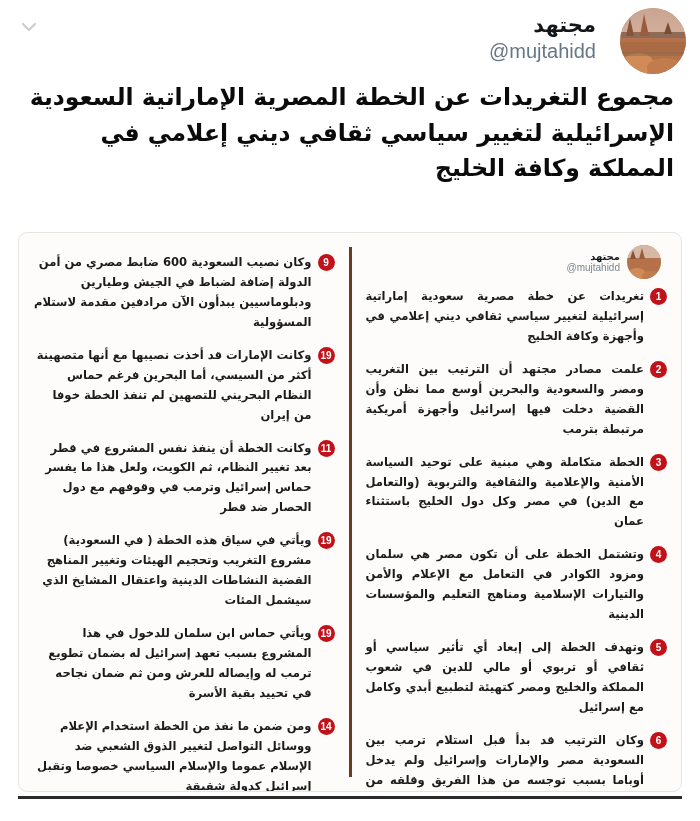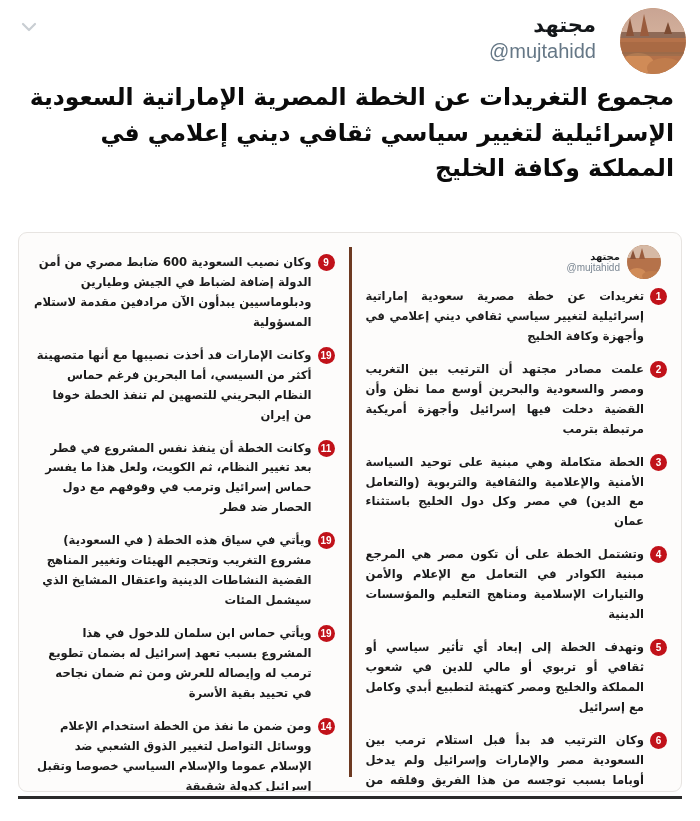--- a/index.html
+++ b/index.html
@@ -248,21 +248,21 @@
     <div class="item">
       <span class="badge">2</span>
       <span class="item-text">علمت مصادر مجتهد أن الترتيب بين التغريب ومصر والسعودية والبحرين أوسع مما نظن وأن القضية دخلت فيها إسرائيل وأجهزة أمريكية مرتبطة بترمب</span>
     </div>
     <div class="item">
       <span class="badge">3</span>
       <span class="item-text">الخطة متكاملة وهي مبنية على توحيد السياسة الأمنية والإعلامية والثقافية والتربوية (والتعامل مع الدين) في مصر وكل دول الخليج باستثناء عمان</span>
     </div>
     <div class="item">
       <span class="badge">4</span>
-      <span class="item-text">وتشتمل الخطة على أن تكون مصر هي المرجع مبنية الكوادر في التعامل مع الإعلام والأمن والتيارات الإسلامية ومناهج التعليم والمؤسسات الدينية</span>
+      <span class="item-text">وتشتمل الخطة على أن تكون مصر هي سلمان ومزود الكوادر في التعامل مع الإعلام والأمن والتيارات الإسلامية ومناهج التعليم والمؤسسات الدينية</span>
     </div>
     <div class="item">
       <span class="badge">5</span>
       <span class="item-text">وتهدف الخطة إلى إبعاد أي تأثير سياسي أو ثقافي أو تربوي أو مالي للدين في شعوب المملكة والخليج ومصر كتهيئة لتطبيع أبدي وكامل مع إسرائيل</span>
     </div>
     <div class="item">
       <span class="badge">6</span>
       <span class="item-text">وكان الترتيب قد بدأ قبل استلام ترمب بين السعودية مصر والإمارات وإسرائيل ولم يدخل أوباما بسبب توجسه من هذا الفريق وقلقه من تهور ابن سلمان</span>
     </div>
 

